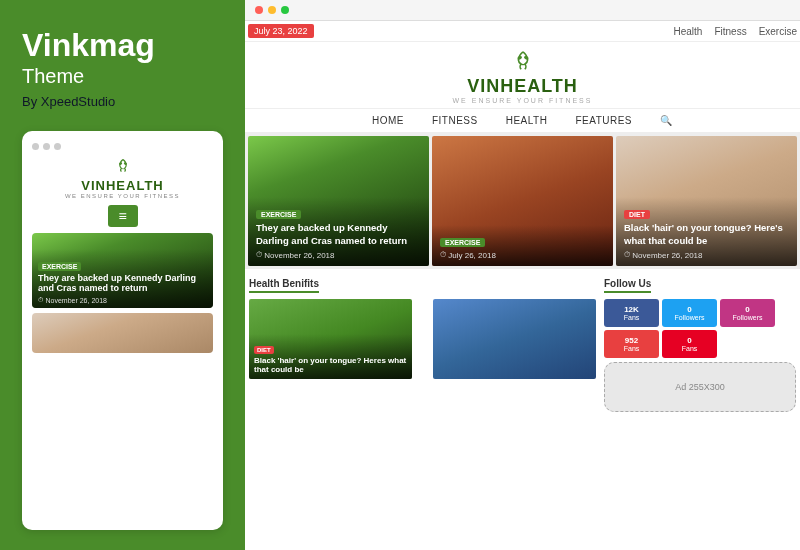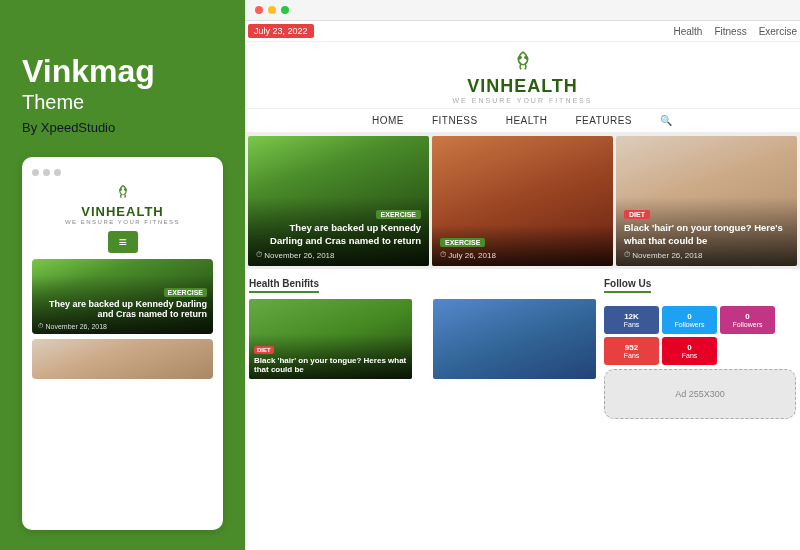--- a/index.html
+++ b/index.html
@@ -13,21 +13,20 @@
       padding: 28px 22px 20px 22px;
       display: flex;
       flex-direction: column;
       gap: 0;
     }
     .sidebar-title {
       font-size: 32px;
       font-weight: 900;
       color: #fff;
       line-height: 1.1;
-      margin-top: 26px;
     }
     .sidebar-subtitle {
       font-size: 20px;
       font-weight: 400;
       color: #fff;
       margin-top: 2px;
     }
     .sidebar-by {
       font-size: 13px;
       color: #0f172a;
@@ -182,21 +181,21 @@
     .section-right { width: 200px; padding: 4px; overflow: hidden; }
 
     .section-heading {
       font-size: 10px; font-weight: bold; color: #333;
       border-bottom: 2px solid #4a8c2a; display: inline-block;
       padding-bottom: 2px; margin-bottom: 6px;
     }
     .section-heading-right {
       font-size: 10px; font-weight: bold; color: #333;
       border-bottom: 2px solid #4a8c2a; display: inline-block;
-      padding-bottom: 2px; margin-bottom: 13px; text-align: right;
+      padding-bottom: 2px; margin-bottom: 6px; text-align: right;
     }
 
     .bottom-articles { display: flex; gap: 21px; }
     .bottom-article-card {
       flex: 1; position: relative; height: 80px; overflow: hidden; border-radius: 2px;
     }
     .bottom-article-overlay {
       position: absolute; bottom: 0; left: 0; right: 0;
       background: linear-gradient(transparent, rgba(0,0,0,0.7));
       padding: 4px 5px;
@@ -228,21 +227,20 @@
       font-size: 9px; color: #888; margin-top: 4px; border-radius: 10px;
     }
 
     
     .vine-svg { width: 22px; height: 22px; }
     .vine-svg-small { width: 16px; height: 16px; }
 
     
     .img-runners {
       background: linear-gradient(160deg, #7bc84a 0%, #4a8c2a 30%, #2d5a18 70%, #1a3a0a 100%);
-      text-align: right;
     }
     .img-gym {
       background: linear-gradient(160deg, #cc7744 0%, #994422 50%, #662211 100%);
     }
     .img-fitness {
       background: linear-gradient(160deg, #ddccbb 0%, #ccaa88 40%, #aa8866 100%);
     }
     .img-man-fruit {
       background: linear-gradient(160deg, #66aa44 0%, #448822 50%, #224411 100%);
     }

